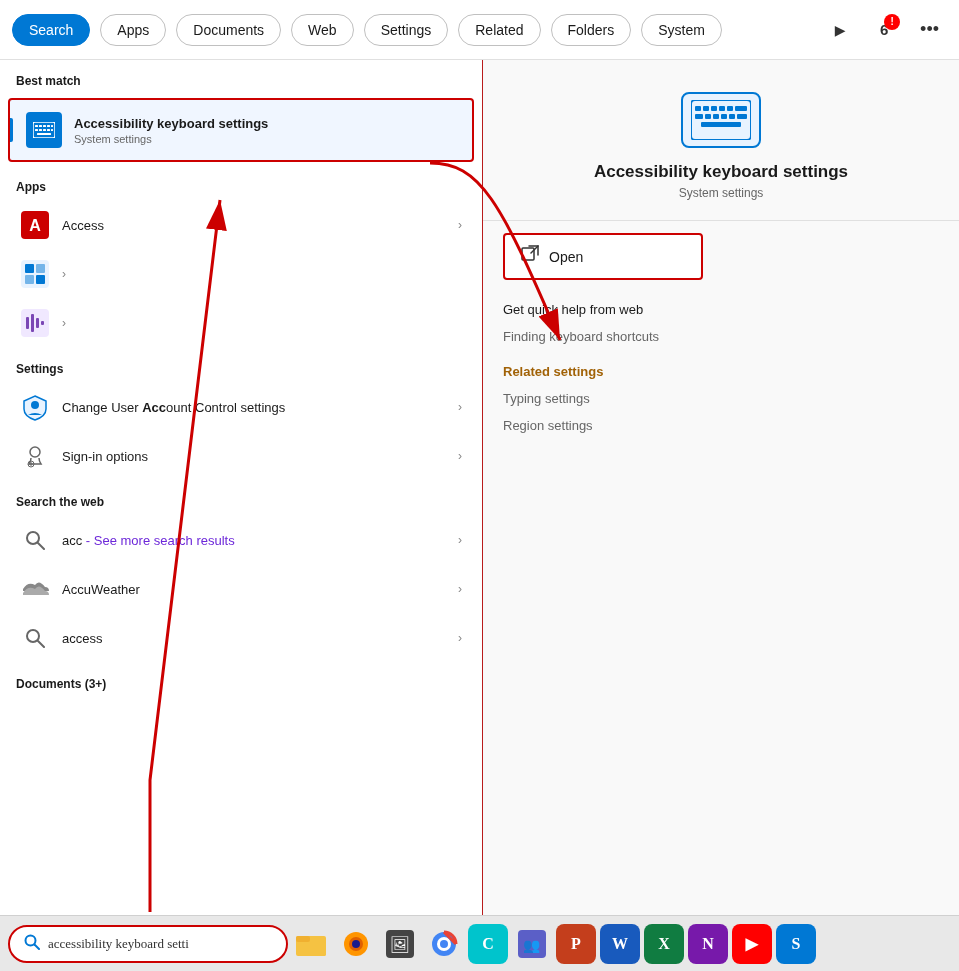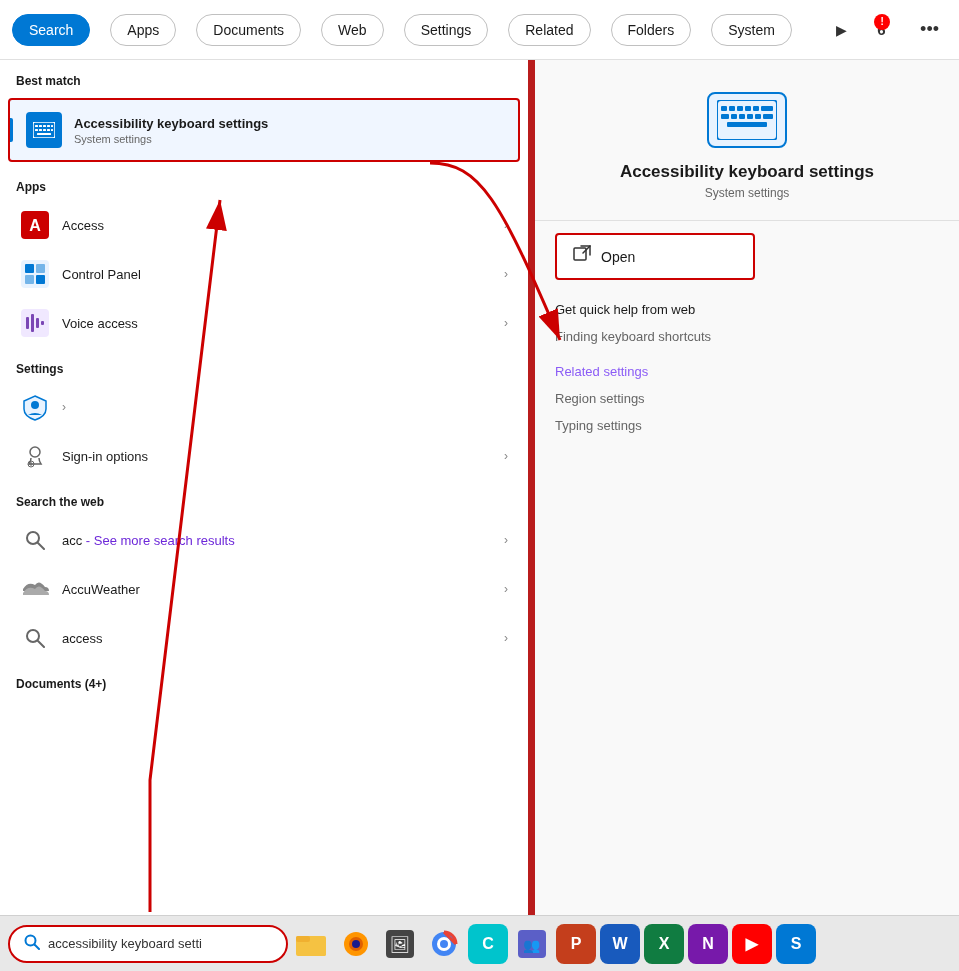--- a/index.html
+++ b/index.html
@@ -11,21 +11,21 @@
       overflow: hidden;
       position: relative;
     }
 
     
     .nav-bar {
       display: flex;
       align-items: center;
       background: #ffffff;
       padding: 20px 12px;
-      gap: 20px;
+      gap: 10px;
       border-bottom: 1px solid #e0e0e0;
       height: 60px;
     }
     .nav-tab {
       padding: 7px 16px;
       border-radius: 20px;
       font-size: 14px;
       cursor: pointer;
       border: 1px solid transparent;
       white-space: nowrap;
@@ -70,24 +70,24 @@
 
     
     .main-content {
       display: flex;
       height: calc(971px - 60px - 56px);
       background: #ffffff;
     }
 
     
     .left-panel {
-      width: 535px;
+      width: 483px;
       background: #ffffff;
       overflow-y: auto;
-      border-right: 7px solid #b91c1c;
+      border-right: 1px solid #b91c1c;
     }
 
     .section-label {
       font-size: 12px;
       font-weight: 600;
       color: #1a1a1a;
       padding: 14px 16px 6px 16px;
     }
 
     
@@ -231,39 +231,40 @@
     .help-link {
       font-size: 13px;
       color: #1a1a1a;
       padding: 6px 0;
       cursor: pointer;
     }
     .help-link.faded { color: #666; }
 
     .related-section-label {
       font-size: 13px;
-      font-weight: 400;
-      color: #8b5cf6;
+      font-weight: 700;
+      color: #a16207;
       margin-top: 14px;
       margin-bottom: 6px;
     }
 
     
     .taskbar {
       position: absolute;
       bottom: 0;
       left: 0;
       width: 100%;
       height: 56px;
       background: #e8e8e8;
       display: flex;
       align-items: center;
       padding: 0 8px;
       gap: 4px;
       border-top: 1px solid #d0d0d0;
+      font-family: Liberation Serif, serif;
     }
     .taskbar-search {
       display: flex;
       align-items: center;
       background: white;
       border: 2px solid #cc0000;
       border-radius: 24px;
       padding: 4px 14px;
       gap: 8px;
       width: 280px;
@@ -356,48 +357,47 @@
     <div class="list-item">
       <div class="icon-box">
         <svg width="28" height="28" viewBox="0 0 28 28">
           <rect width="28" height="28" rx="4" fill="#e8f3ff"></rect>
           <rect x="4" y="4" width="9" height="9" rx="1" fill="#0078d4"></rect>
           <rect x="15" y="4" width="9" height="9" rx="1" fill="#0078d4" opacity="0.5"></rect>
           <rect x="4" y="15" width="9" height="9" rx="1" fill="#0078d4" opacity="0.5"></rect>
           <rect x="15" y="15" width="9" height="9" rx="1" fill="#0078d4"></rect>
         </svg>
       </div>
-      <span class="item-label">Control Panel</span>
       <span class="chevron">›</span>
     </div>
 
     <div class="list-item">
       <div class="icon-box">
         <svg width="28" height="28" viewBox="0 0 28 28">
           <rect width="28" height="28" rx="4" fill="#f0e8ff"></rect>
           <rect x="5" y="8" width="3" height="12" rx="1" fill="#7b47b5"></rect>
           <rect x="10" y="5" width="3" height="18" rx="1" fill="#7b47b5"></rect>
           <rect x="15" y="9" width="3" height="10" rx="1" fill="#7b47b5"></rect>
           <rect x="20" y="12" width="3" height="4" rx="1" fill="#7b47b5"></rect>
         </svg>
       </div>
-      <span class="item-label">Voice access</span>
       <span class="chevron">›</span>
     </div>
 
     <div class="section-label">Settings</div>
 
     <div class="list-item">
       <div class="icon-box">
         <svg width="28" height="28" viewBox="0 0 28 28">
           <path d="M14 3 L25 8 L25 16 C25 21 20 25 14 27 C8 25 3 21 3 16 L3 8 Z" fill="#e8f3ff" stroke="#0078d4" stroke-width="1.5"></path>
           <circle cx="14" cy="12" r="4" fill="#0078d4"></circle>
           <path d="M7 22 Q14 18 21 22" fill="#0078d4"></path>
         </svg>
       </div>
+      <span class="item-label">Change User <span class="bold">Acc</span>ount Control settings</span>
       <span class="chevron">›</span>
     </div>
 
     <div class="list-item">
       <div class="icon-box">
         <svg width="28" height="28" viewBox="0 0 28 28">
           <circle cx="14" cy="10" r="5" fill="none" stroke="#666" stroke-width="1.5"></circle>
           <path d="M10 16 C10 19 8 22 8 22 L20 22 C20 22 18 19 18 16" fill="none" stroke="#666" stroke-width="1.5"></path>
           <circle cx="10" cy="22" r="3" fill="none" stroke="#666" stroke-width="1"></circle>
           <line x1="8" y1="22" x2="12" y2="22" stroke="#666" stroke-width="1"></line>
@@ -436,21 +436,21 @@
       <div class="icon-box">
         <svg width="20" height="20" viewBox="0 0 20 20">
           <circle cx="8" cy="8" r="6" fill="none" stroke="#666" stroke-width="2"></circle>
           <line x1="13" y1="13" x2="19" y2="19" stroke="#666" stroke-width="2" stroke-linecap="round"></line>
         </svg>
       </div>
       <span class="item-label">access</span>
       <span class="chevron">›</span>
     </div>
 
-    <div class="section-label">Documents (4+)</div>
+    <div class="section-label">Documents (3+)</div>
 
   </div>
 
   <div class="right-panel">
 
     <div class="right-header">
 
       <div class="keyboard-icon-large">
         <svg width="60" height="40" viewBox="0 0 60 40">
           <rect x="0" y="0" width="60" height="40" rx="4" fill="none" stroke="#0078d4" stroke-width="2"></rect>
@@ -483,22 +483,22 @@
             <line x1="10" y1="8" x2="17" y2="1" stroke="#333" stroke-width="1.5" stroke-linecap="round"></line>
           </svg>
         </span>
         <span class="open-label">Open</span>
       </div>
 
       <div class="help-link">Get quick help from web</div>
       <div class="help-link faded">Finding keyboard shortcuts</div>
 
       <div class="related-section-label">Related settings</div>
+      <div class="help-link faded">Typing settings</div>
       <div class="help-link faded">Region settings</div>
-      <div class="help-link faded">Typing settings</div>
 
     </div>
   </div>
 </div>
 
 <div class="taskbar">
   <div class="taskbar-search">
     <span class="search-icon">
       <svg width="16" height="16" viewBox="0 0 16 16">
         <circle cx="6.5" cy="6.5" r="5" fill="none" stroke="#0078d4" stroke-width="2"></circle>

